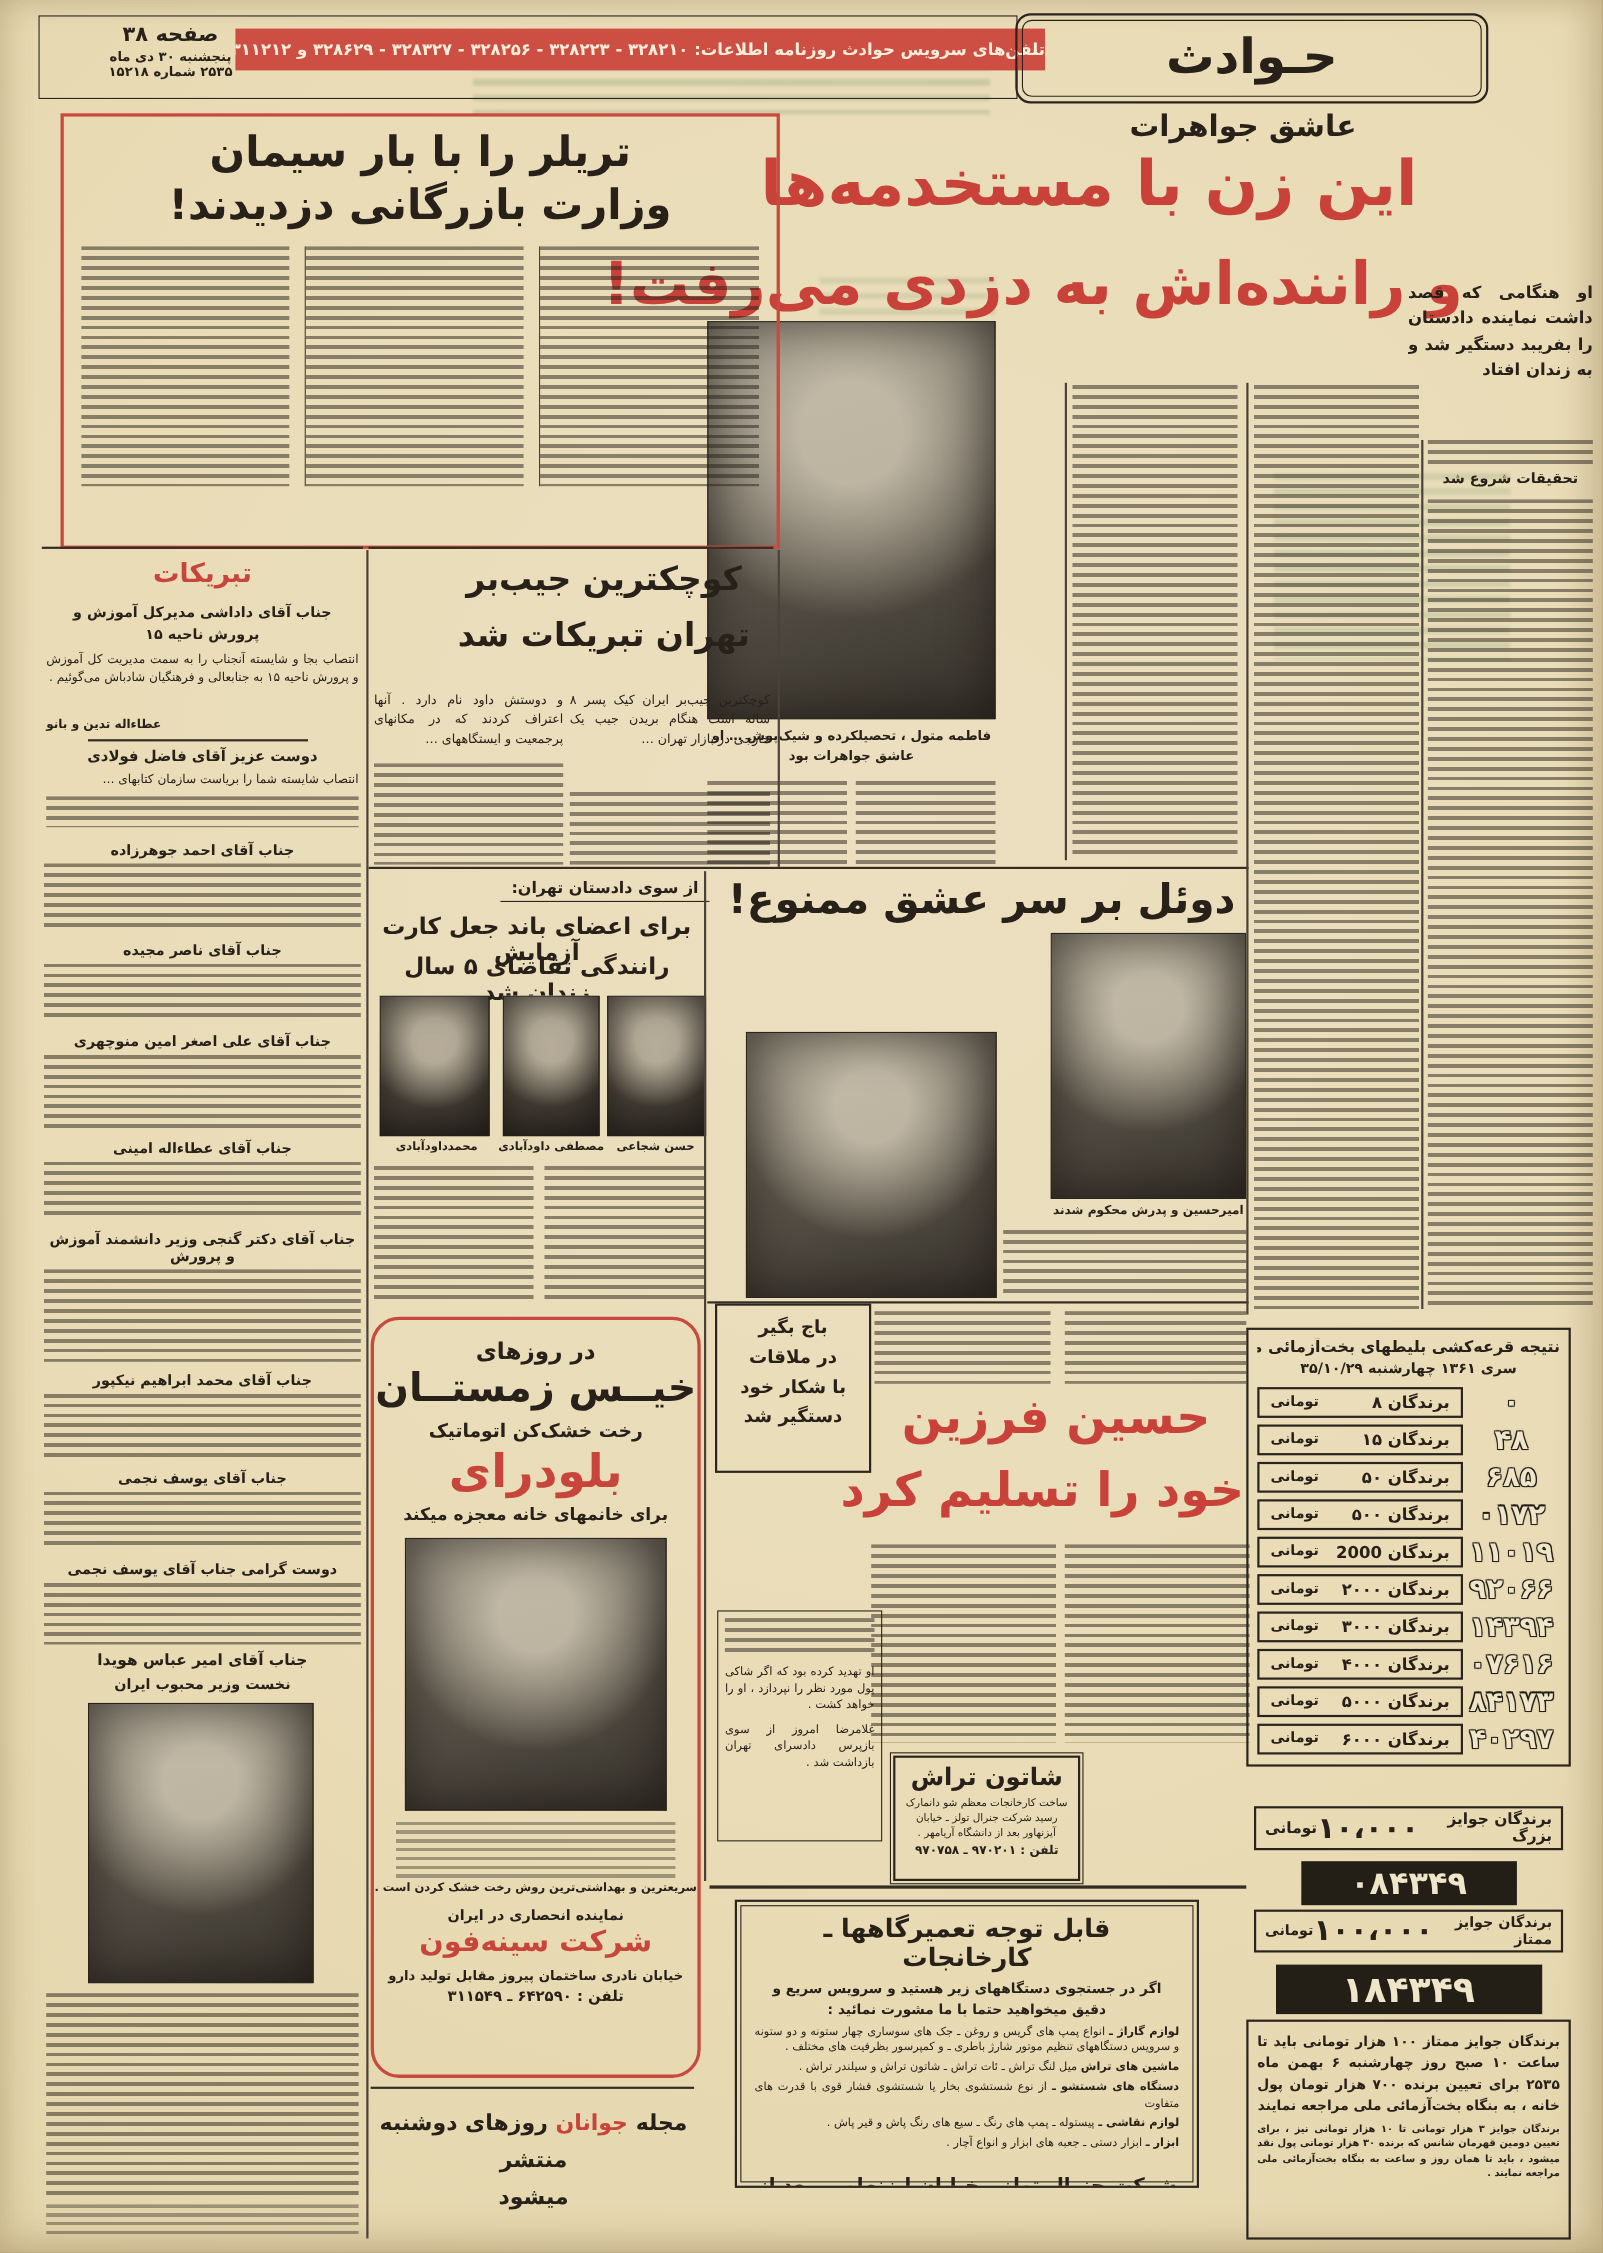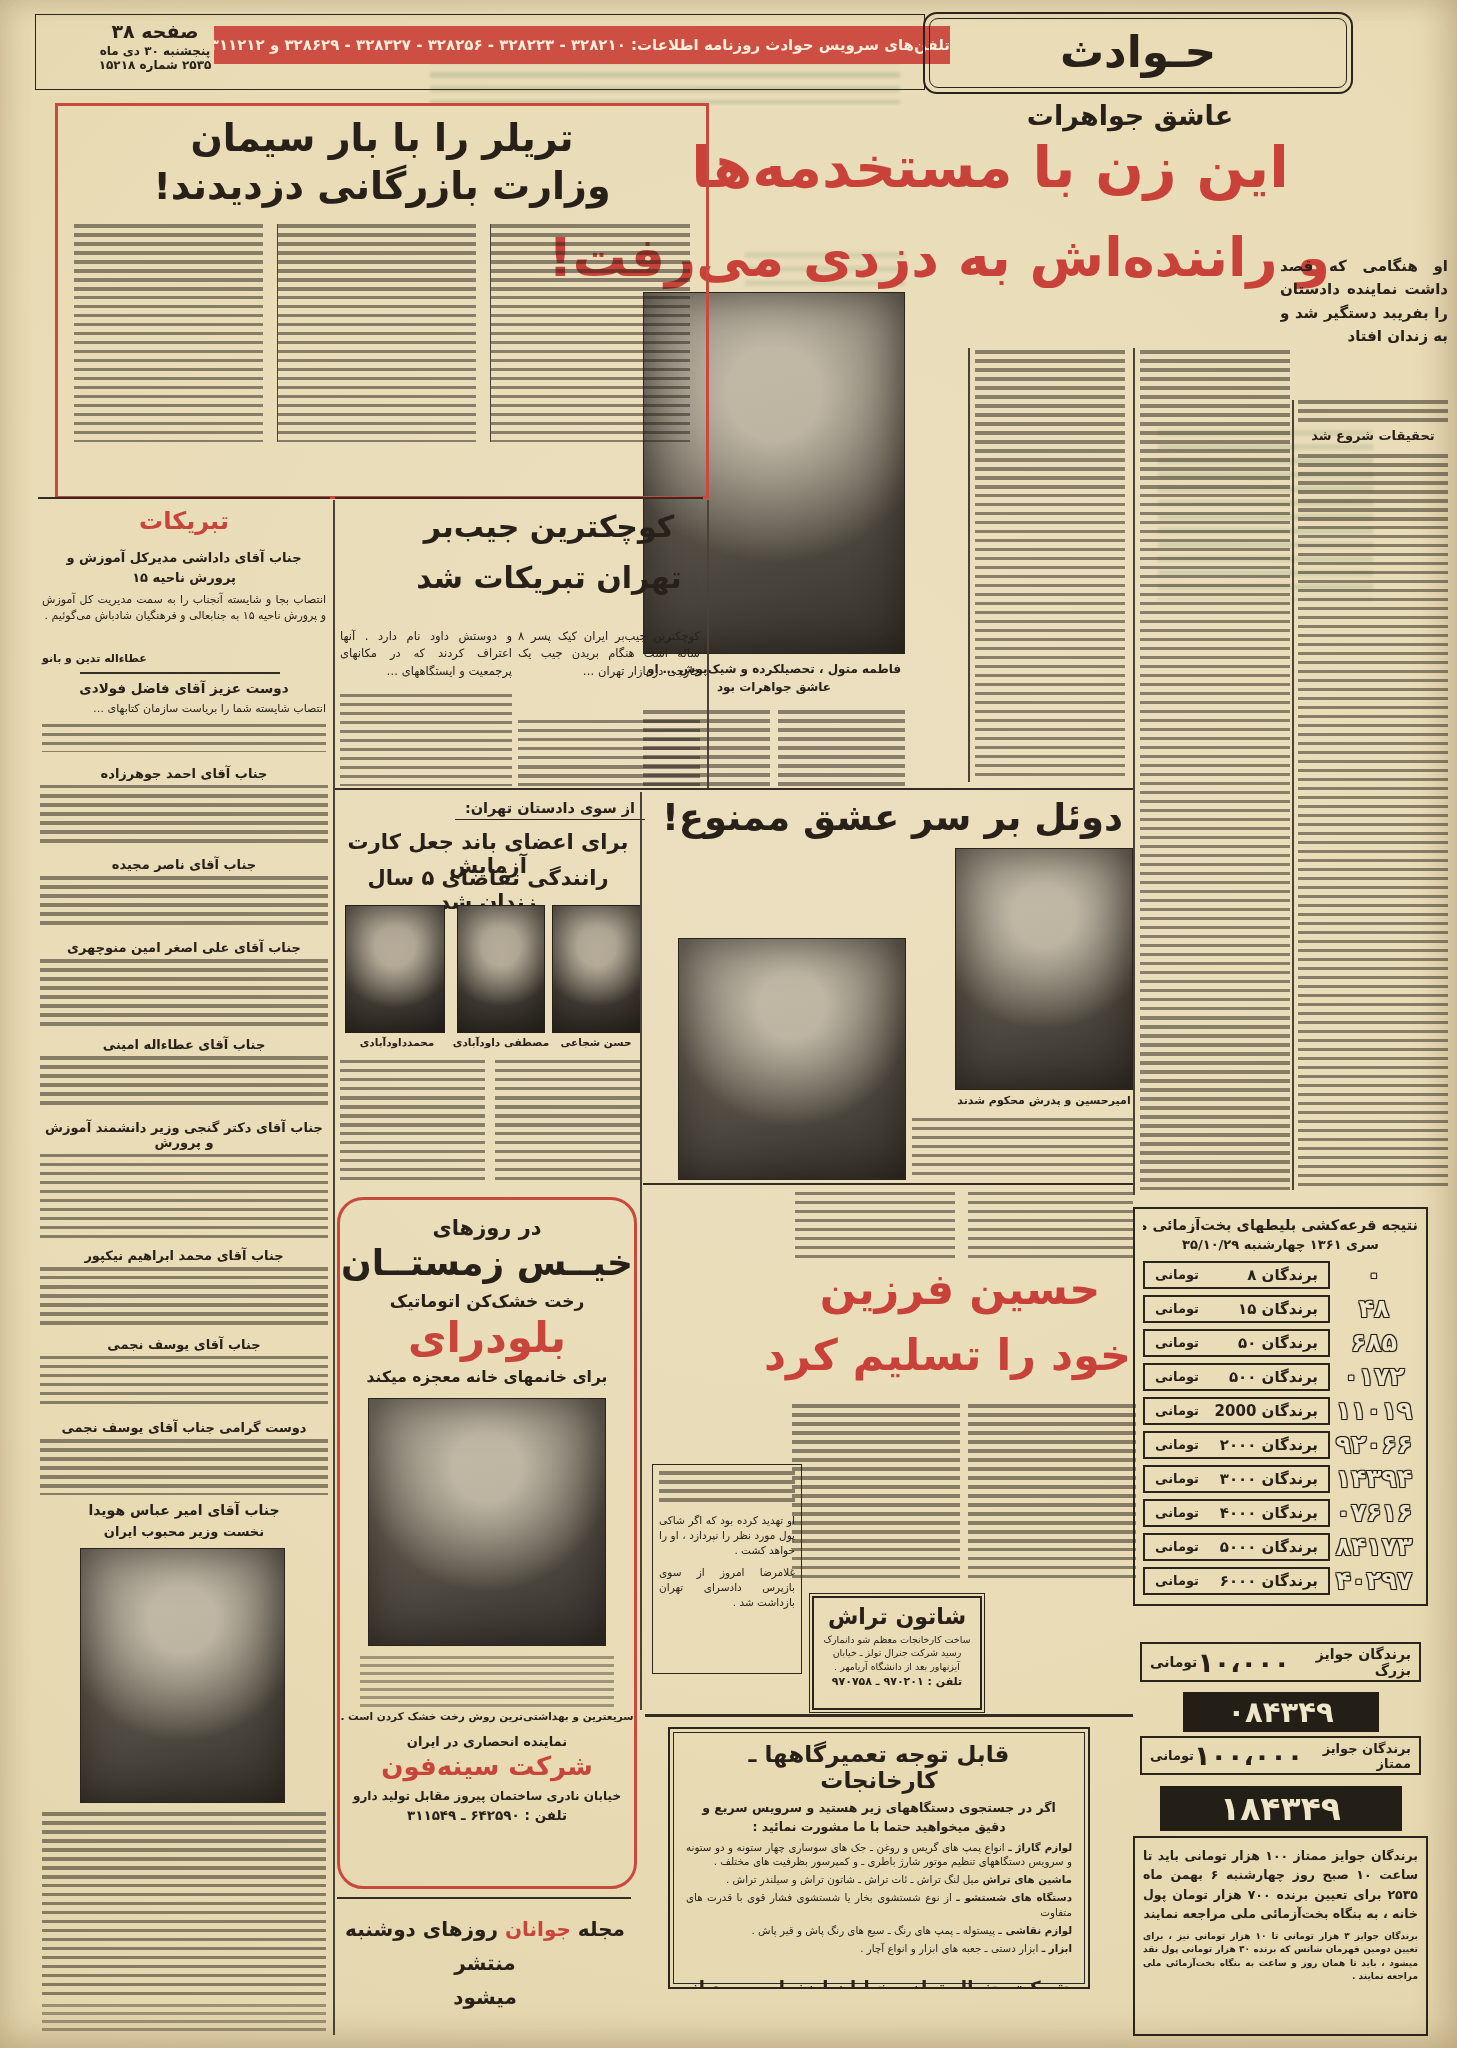--- a/index.html
+++ b/index.html
@@ -118,20 +118,26 @@
 
   <div class="abs hrule" style="left:643px;top:1183px;width:492px;height:2px;"></div>
 
   <div class="abs greek" style="left:795px;top:1192px;width:160px;height:66px;"></div>
   <div class="abs greek" style="left:968px;top:1192px;width:165px;height:66px;"></div>
   <div class="abs ctr" style="left:780px;top:1264px;width:360px;font-size:43px;font-weight:900;color:#c9423a;white-space:nowrap;">حسین فرزین</div>
   <div class="abs ctr" style="left:755px;top:1330px;width:385px;font-size:43px;font-weight:900;color:#c9423a;white-space:nowrap;">خود را تسلیم کرد</div>
   <div class="abs greek" style="left:968px;top:1404px;width:168px;height:180px;"></div>
   <div class="abs greek" style="left:792px;top:1404px;width:168px;height:180px;"></div>
 
+  <div class="abs" style="left:650px;top:1185px;width:138px;height:150px;border:2px solid #2c2620;">
+    <div class="ctr b" style="font-size:16.5px;margin-top:10px;">باج بگیر</div>
+    <div class="ctr b" style="font-size:16.5px;margin-top:8px;">در ملاقات</div>
+    <div class="ctr b" style="font-size:16.5px;margin-top:8px;">با شکار خود</div>
+    <div class="ctr b" style="font-size:16.5px;margin-top:8px;">دستگیر شد</div>
+  </div>
   <div class="abs" style="left:652px;top:1464px;width:136px;height:196px;border:1.5px solid #2c2620;padding:6px;overflow:hidden;">
     <div class="greek" style="height:36px;margin-bottom:6px;"></div>
     <p class="justif" style="font-size:10.5px;line-height:1.45;margin:0 0 6px;">او تهدید کرده بود که اگر شاکی پول مورد نظر را نپردازد ، او را خواهد کشت .</p>
     <p class="justif" style="font-size:10.5px;line-height:1.45;margin:0;">غلامرضا امروز از سوی بازپرس دادسرای تهران بازداشت شد .</p>
   </div>
 
   <div class="abs" style="left:812px;top:1596px;width:166px;height:110px;border:2px solid #2a241c;outline:1px solid #2a241c;outline-offset:2px;overflow:hidden;">
     <div class="ctr b" style="font-size:22px;margin-top:6px;">شاتون تراش</div>
     <div class="ctr" style="font-size:9.5px;line-height:1.4;margin:4px 6px 0;">ساخت کارخانجات معظم شو دانمارک رسید شرکت جنرال تولز ـ خیابان آیزنهاور بعد از دانشگاه آریامهر .</div>
     <div class="ctr b" style="font-size:11px;margin-top:2px;">تلفن : ۹۷۰۲۰۱ ـ ۹۷۰۷۵۸</div>

